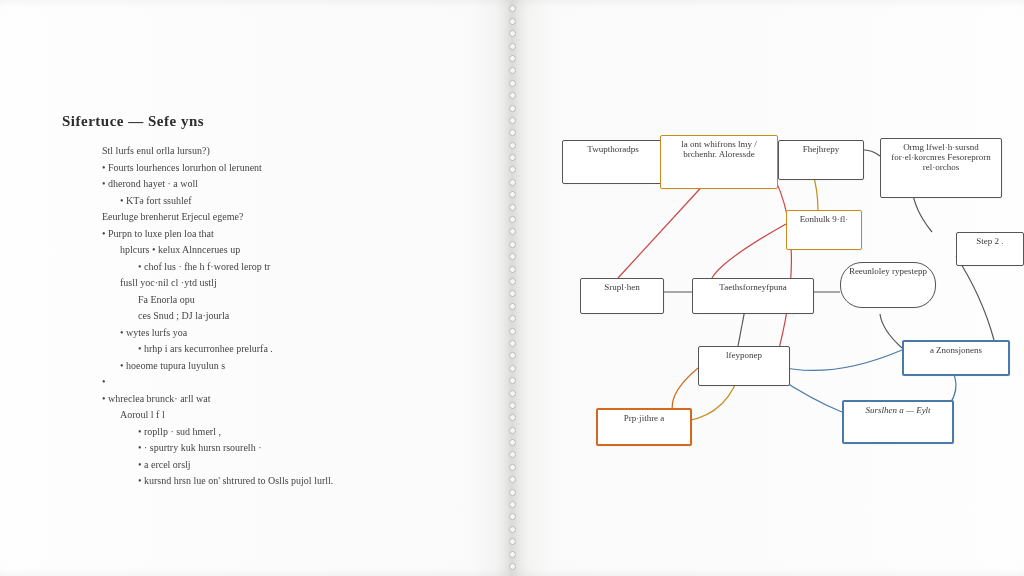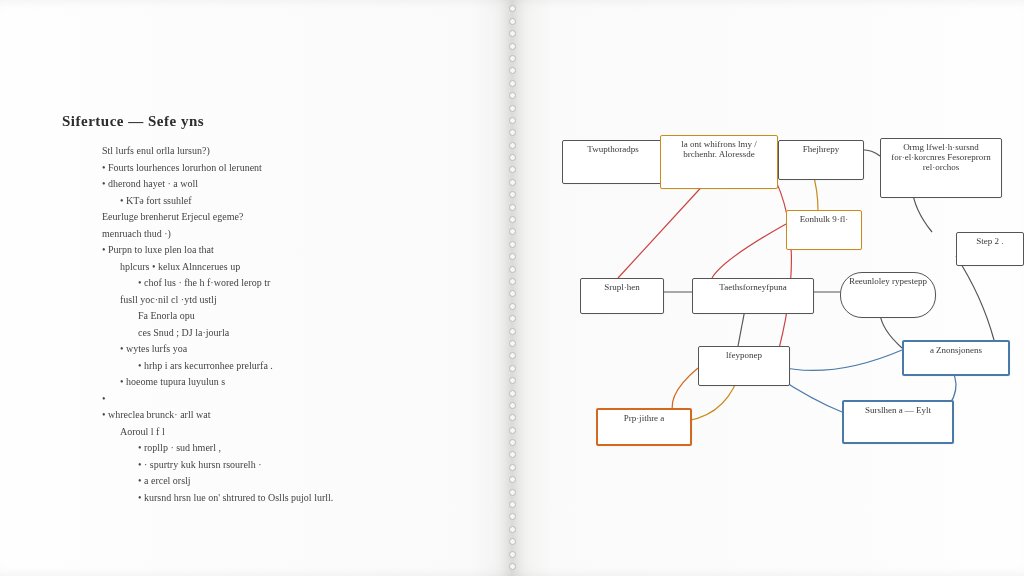--- a/index.html
+++ b/index.html
@@ -34,21 +34,20 @@
 <div class="notebook">
   <div class="page left">
     <div class="notes">
       <h1>Sifertuce — Sefe  yns</h1>
       <ul id="note-lines">
           <li class="">Stl  lurfs  enul  orlla  lursun?)</li>
           <li class="">• Fourts   lourhences   lorurhon   ol   lerunent</li>
           <li class="">• dherond   hayet · a woll</li>
           <li class="sub">• KTə   fort   ssuhlef</li>
           <li class="">Eeurluge   brenherut   Erjecul   egeme?</li>
-          <li class="">menruach   thud  ·)</li>
           <li class="">•  Purpn  to  luxe  plen  loa  that</li>
           <li class="sub">hplcurs •  kelux      Alnncerues  up</li>
           <li class="sub2">•  chof   lus ·  fhe  h  f·wored  lerop  tr</li>
           <li class="sub">fusll  yoc·nil   cl ·ytd  ustlj</li>
           <li class="sub2">Fa  Enorla  opu</li>
           <li class="sub2">ces  Snud  ;  DJ   la·jourla</li>
           <li class="sub">• wytes  lurfs  yoa</li>
           <li class="sub2">•  hrhp  i  ars   kecurronhee   prelurfa .</li>
           <li class="sub">• hoeome   tupura   luyulun  s</li>
           <li class="">•</li>
@@ -91,26 +90,26 @@
           <div class="node " style="left: 266px; top: 140px; width: 72px; min-height: 30px;">Fhejhrepy</div>
           <div class="node " style="left: 368px; top: 138px; width: 108px; min-height: 50px;">Ormg lfwel·h·sursnd
 for·el·korcnres
 Fesoreprorn
 rel·orchos</div>
           <div class="node amber" style="left: 274px; top: 210px; width: 62px; min-height: 30px;">Eonhulk
 9·fl·</div>
           <div class="node " style="left: 418px; top: 232px; width: 54px; min-height: 24px; margin-left: 26px;">Step  2 .</div>
           <div class="node " style="left: 68px; top: 278px; width: 70px; min-height: 26px;">Srupl·hen</div>
           <div class="node " style="left: 180px; top: 278px; width: 108px; min-height: 26px;">Taethsforneyfpuna</div>
-          <div class="node " style="left: 328px; top: 272px; width: 82px; min-height: 36px; border-radius: 22px;">Reeunloley
+          <div class="node " style="left: 328px; top: 262px; width: 82px; min-height: 36px; border-radius: 22px;">Reeunloley
 rypestepp</div>
           <div class="node " style="left: 186px; top: 346px; width: 78px; min-height: 30px;">lfeyponep</div>
           <div class="node blue" style="left: 390px; top: 340px; width: 92px; min-height: 24px;">a  Znonsjonens</div>
           <div class="node orange" style="left: 84px; top: 408px; width: 80px; min-height: 26px;">Prp·jithre  a</div>
-          <div class="node blue" style="left: 330px; top: 400px; width: 96px; min-height: 32px;">Surslhen  a —
+          <div class="node blue" style="left: 330px; top: 400px; width: 96px; min-height: 32px; font-style: italic;">Surslhen  a —
 Eylt</div>
         </div>
     </div>
   </div>
   <div class="binding" id="binding">
       <span></span>
       <span></span>
       <span></span>
       <span></span>
       <span></span>

